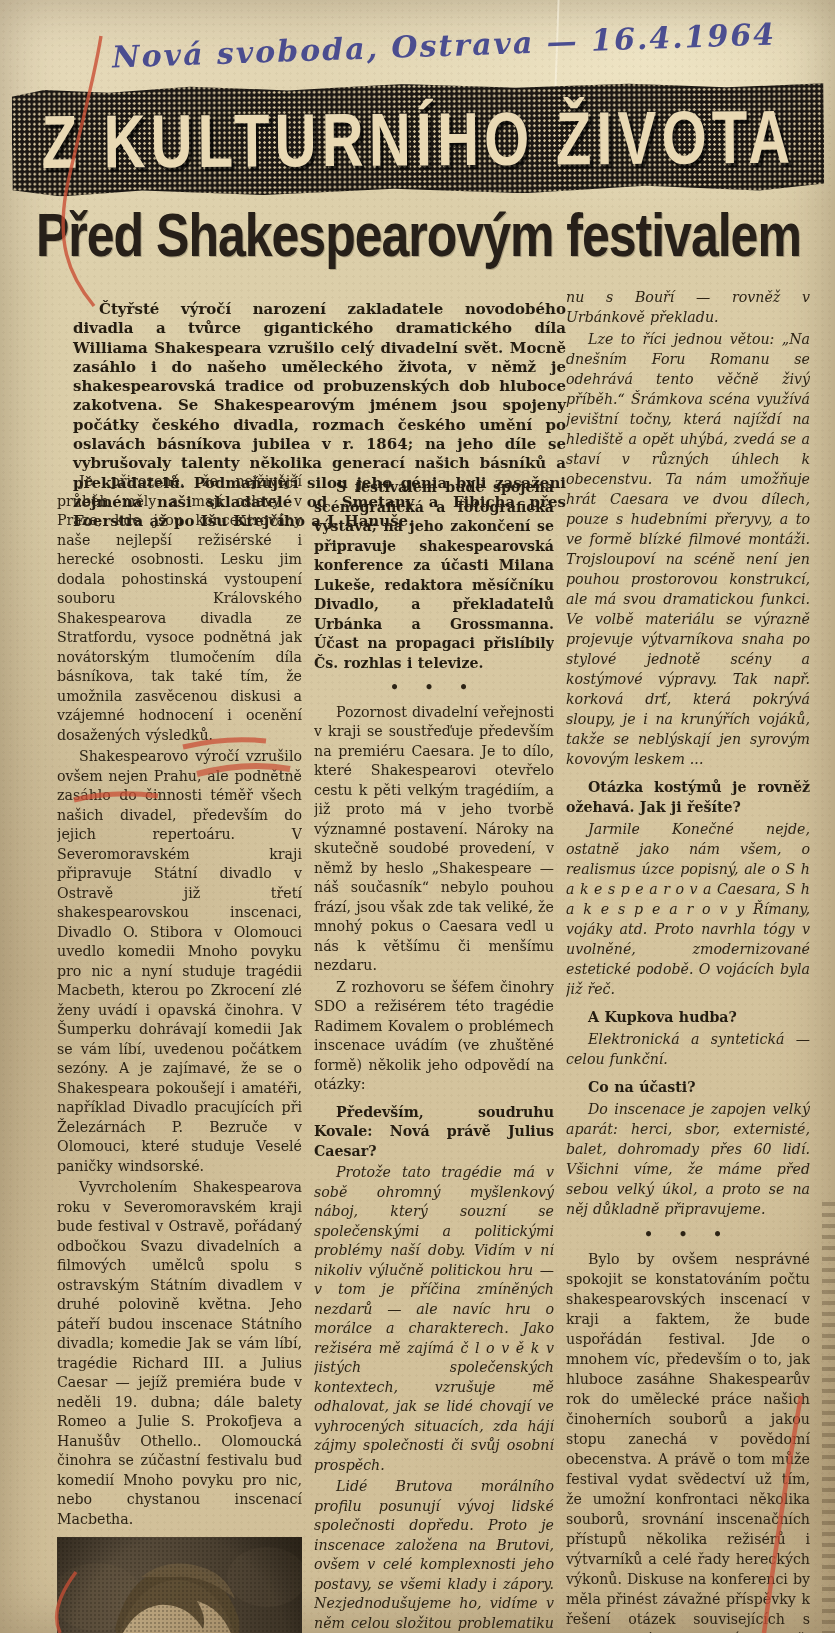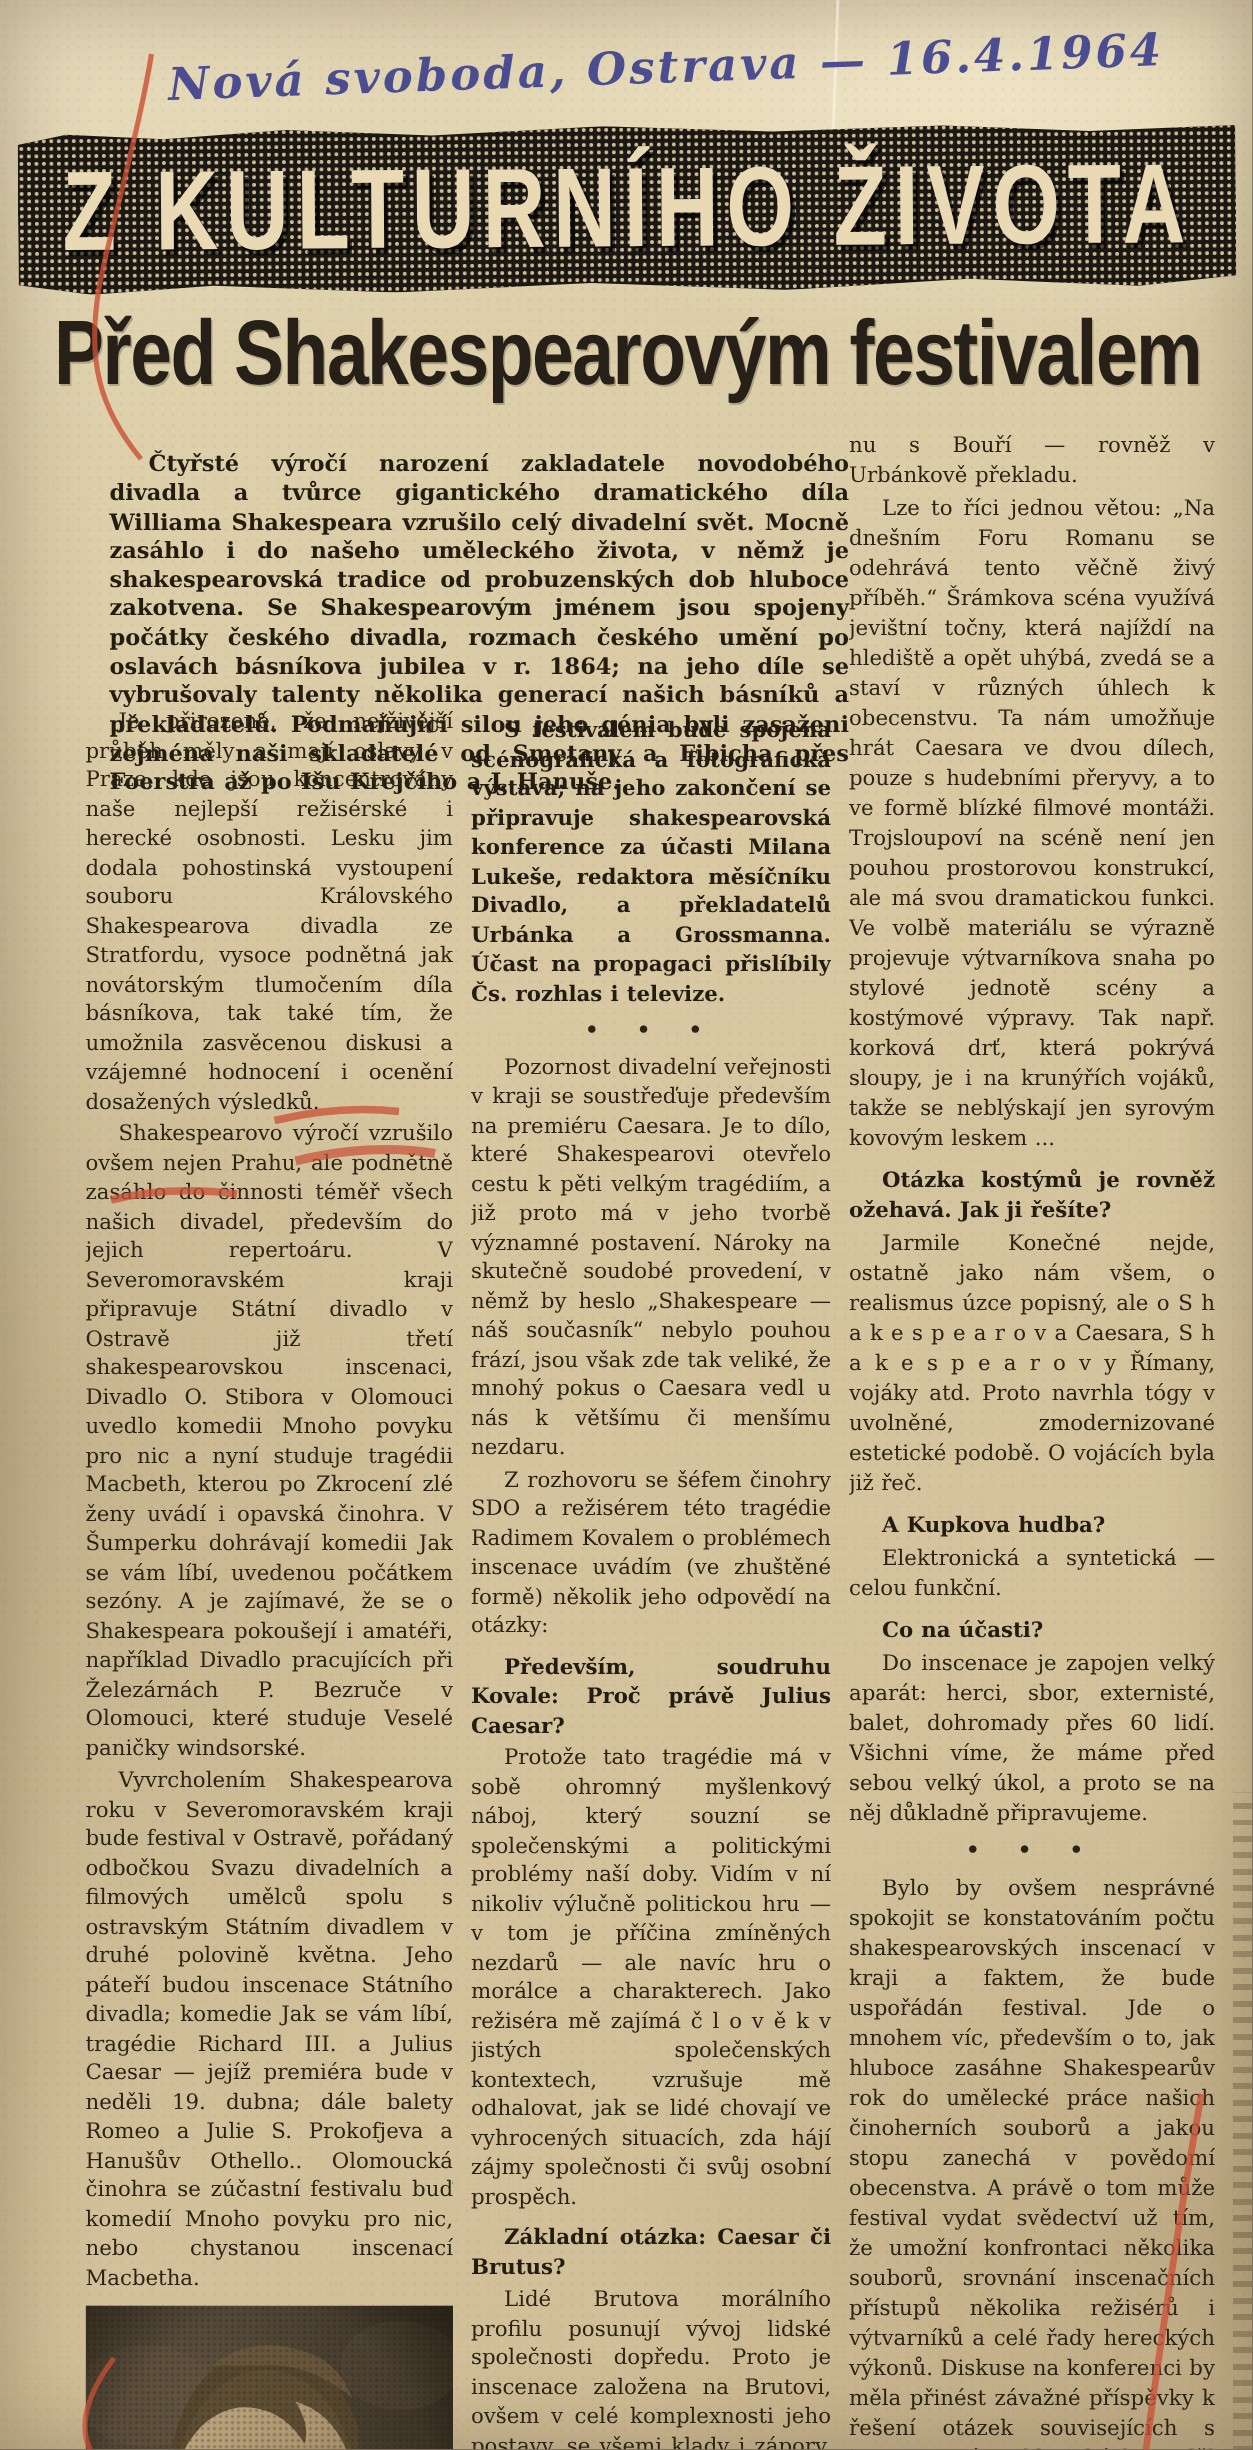--- a/index.html
+++ b/index.html
@@ -44,21 +44,21 @@
     text-indent:26px;color:#241c10;word-spacing:1px;}
 
   .col{position:absolute;text-align:justify;font-size:14.2px;line-height:19.5px;
     color:#2c2315;overflow:hidden;word-spacing:.5px;}
   .col p{margin:0 0 2px 0;text-indent:22px;}
   .col1{top:472px;left:57px;width:245px;height:1161px;}
   .col2{top:478px;left:314px;width:240px;height:1161px;}
   .col3{top:287px;left:566px;width:244px;height:1346px;line-height:20px;}
   .intro-bold{font-weight:bold;color:#241c10;}
   .q{font-weight:bold;margin:8px 0 2px 0 !important;color:#241c10;}
-  .a{}
+  .a{font-style:italic;}
   .sep{text-align:center;letter-spacing:10px;font-weight:bold;text-indent:0 !important;margin:5px 0 !important;}
 
   .photo{display:block;width:245px;height:292px;margin-top:8px;}
 
   .red-marks{position:absolute;inset:0;pointer-events:none;z-index:6;}
   .edge-strip{position:absolute;right:0;top:1195px;bottom:0;width:13px;opacity:.55;
     background:repeating-linear-gradient(rgba(0,0,0,0) 0 7px, rgba(72,56,34,.55) 7px 11px);}
 </style>
 </head>
 <body>
@@ -128,23 +128,22 @@
       <rect width="245" height="292" fill="url(#vig)"></rect>
     </svg>
 
   </div>
 
   <div class="col col2">
     <p class="intro-bold">S festivalem bude spojena scénografická a fotografická výstava; na jeho zakončení se připravuje shakespearovská konference za účasti Milana Lukeše, redaktora měsíčníku Divadlo, a překladatelů Urbánka a Grossmanna. Účast na propagaci přislíbily Čs. rozhlas i televize.</p>
     <p class="sep">• • •</p>
     <p>Pozornost divadelní veřejnosti v kraji se soustřeďuje především na premiéru Caesara. Je to dílo, které Shakespearovi otevřelo cestu k pěti velkým tragédiím, a již proto má v jeho tvorbě významné postavení. Nároky na skutečně soudobé provedení, v němž by heslo „Shakespeare — náš současník“ nebylo pouhou frází, jsou však zde tak veliké, že mnohý pokus o Caesara vedl u nás k většímu či menšímu nezdaru.</p>
     <p>Z rozhovoru se šéfem činohry SDO a režisérem této tragédie Radimem Kovalem o problémech inscenace uvádím (ve zhuštěné formě) několik jeho odpovědí na otázky:</p>
-    <p class="q">Především, soudruhu Kovale: Proč právě Julius Caesar?</p>
+    <p class="q">Především, soudruhu Kovale: Nová právě Julius Caesar?</p>
     <p class="a">Protože tato tragédie má v sobě ohromný myšlenkový náboj, který souzní se společenskými a politickými problémy naší doby. Vidím v ní nikoliv výlučně politickou hru — v tom je příčina zmíněných nezdarů — ale navíc hru o morálce a charakterech. Jako režiséra mě zajímá č l o v ě k v jistých společenských kontextech, vzrušuje mě odhalovat, jak se lidé chovají ve vyhrocených situacích, zda hájí zájmy společnosti či svůj osobní prospěch.</p>
-    <p class="q">Základní otázka: Caesar či Brutus?</p>
     <p class="a">Lidé Brutova morálního profilu posunují vývoj lidské společnosti dopředu. Proto je inscenace založena na Brutovi, ovšem v celé komplexnosti jeho postavy, se všemi klady i zápory. Nezjednodušujeme ho, vidíme v něm celou složitou problematiku Shakespearova myšlení.</p>
 
   </div>
 
   <div class="col col3">
     <p class="a" style="text-indent:0;">nu s Bouří — rovněž v Urbánkově překladu.</p>
     <p class="a">Lze to říci jednou větou: „Na dnešním Foru Romanu se odehrává tento věčně živý příběh.“ Šrámkova scéna využívá jevištní točny, která najíždí na hlediště a opět uhýbá, zvedá se a staví v různých úhlech k obecenstvu. Ta nám umožňuje hrát Caesara ve dvou dílech, pouze s hudebními přeryvy, a to ve formě blízké filmové montáži. Trojsloupoví na scéně není jen pouhou prostorovou konstrukcí, ale má svou dramatickou funkci. Ve volbě materiálu se výrazně projevuje výtvarníkova snaha po stylové jednotě scény a kostýmové výpravy. Tak např. korková drť, která pokrývá sloupy, je i na krunýřích vojáků, takže se neblýskají jen syrovým kovovým leskem ...</p>
     <p class="q">Otázka kostýmů je rovněž ožehavá. Jak ji řešíte?</p>
     <p class="a">Jarmile Konečné nejde, ostatně jako nám všem, o realismus úzce popisný, ale o S h a k e s p e a r o v a Caesara, S h a k e s p e a r o v y Římany, vojáky atd. Proto navrhla tógy v uvolněné, zmodernizované estetické podobě. O vojácích byla již řeč.</p>
     <p class="q">A Kupkova hudba?</p>

